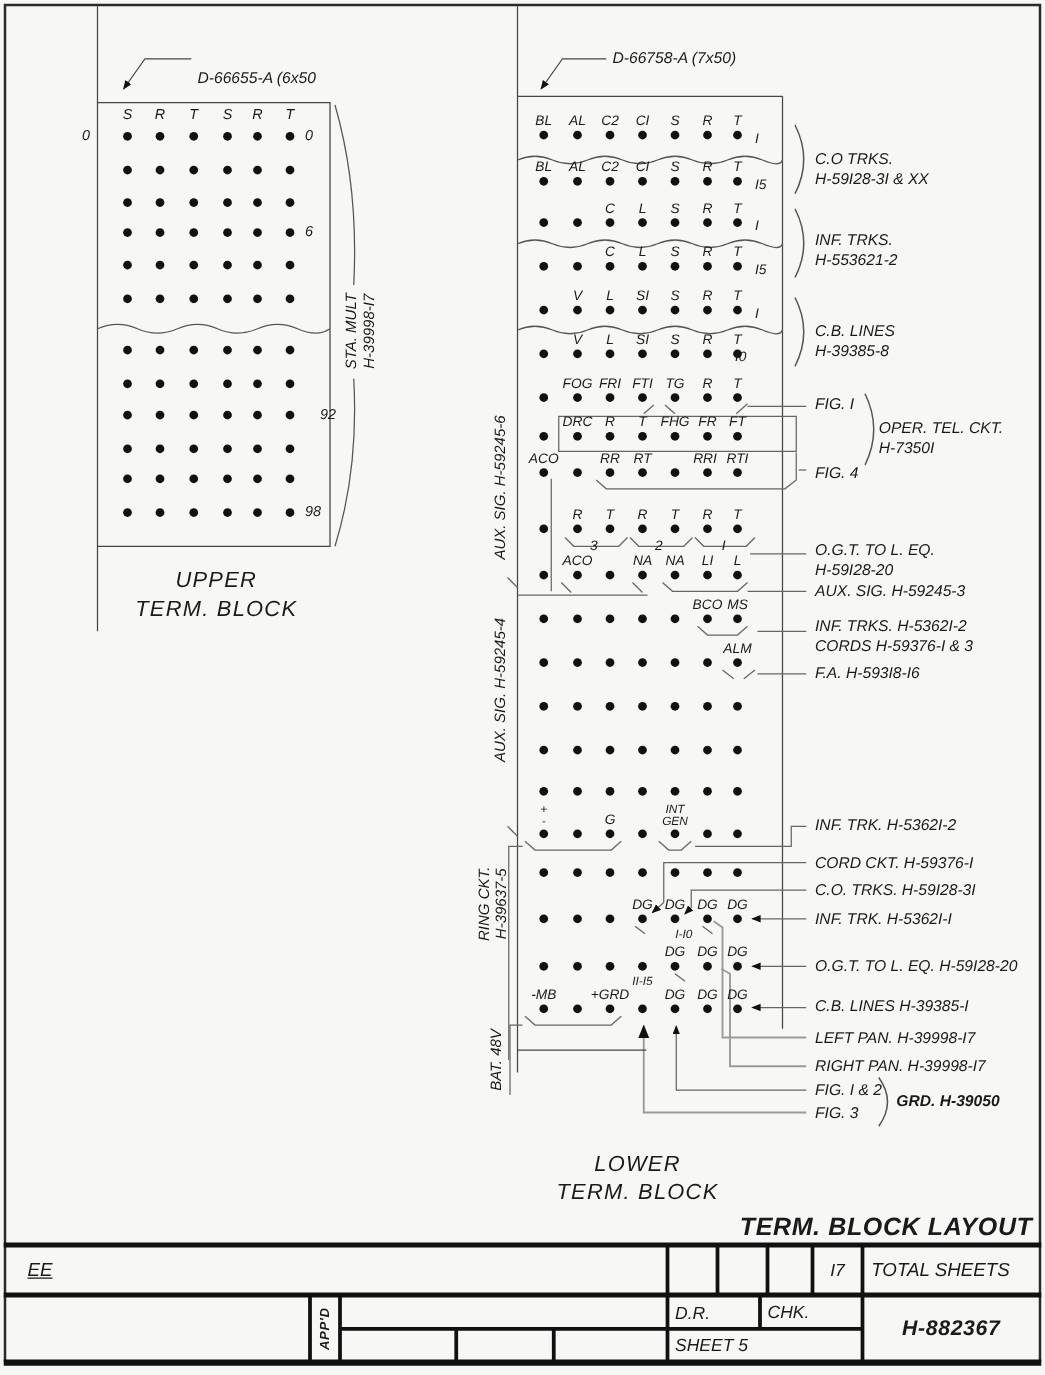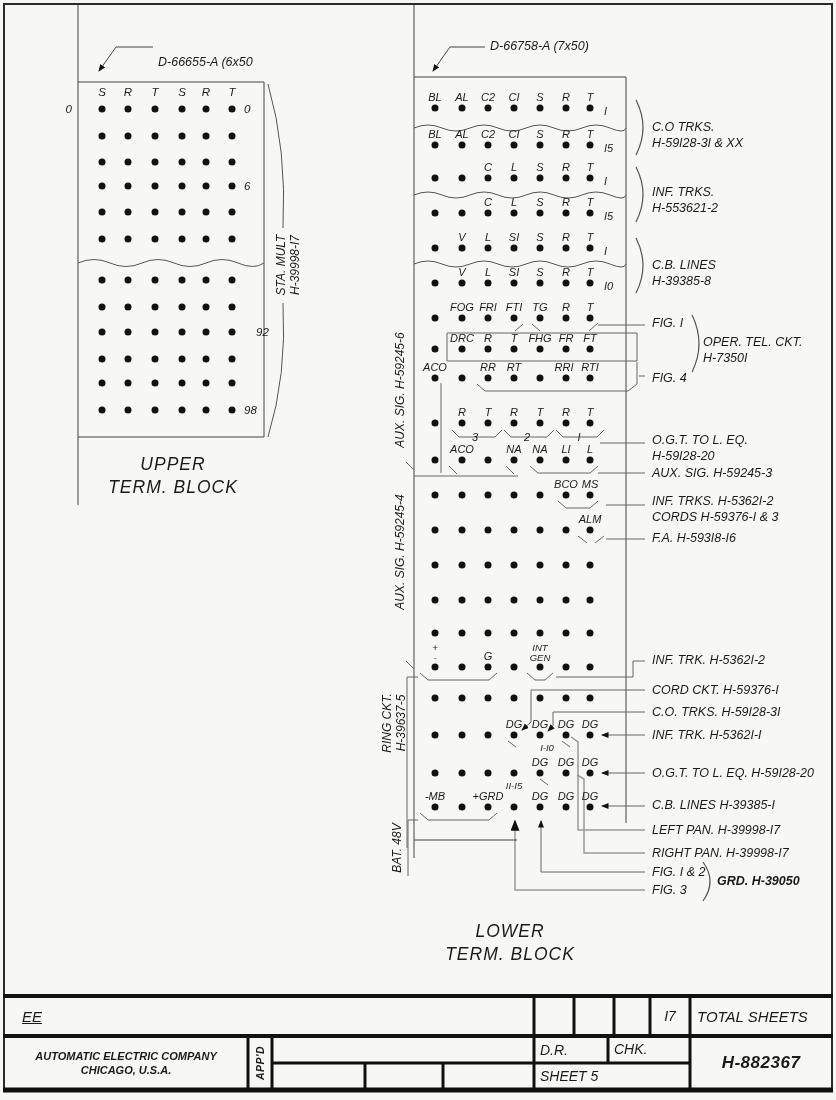--- a/index.html
+++ b/index.html
@@ -133,24 +133,24 @@
   <div class="txt partlab" style="left:158px;top:39px;margin-top:16px;">D-66655-A (6x50</div>
   <div class="txt partlab" style="left:490px;top:39px;">D-66758-A (7x50)</div>
 
   <div class="txt vert" style="left:288px;top:265px;"><span>STA. MULT</span><br><span>H-39998-I7</span></div>
 
   <div class="txt caption" style="left:173px;top:464px;">UPPER</div>
   <div class="txt caption" style="left:173px;top:487px;">TERM. BLOCK</div>
   <div class="txt caption" style="left:510px;top:931px;">LOWER</div>
   <div class="txt caption" style="left:510px;top:954px;">TERM. BLOCK</div>
 
+  <div class="txt tb layout-title" style="left:826px;top:994px;">TERM. BLOCK LAYOUT</div>
   <div class="txt tb ee" style="left:22px;top:1008px;text-decoration:underline;">EE</div>
   <div class="txt tb cell" style="left:670px;top:1016px;transform:translate(-50%,-50%);">I7</div>
   <div class="txt tb total" style="left:697px;top:1008px;">TOTAL SHEETS</div>
-  <div class="txt tb company" style="left:126px;top:1063px;"><span>AUTOMATIC ELECTRIC COMPANY</span><br><span>CHICAGO, U.S.A.</span></div>
   <div class="txt tb appd" style="left:260px;top:1063px;">APP'D</div>
   <div class="txt tb cell" style="left:540px;top:1042px;">D.R.</div>
   <div class="txt tb cell" style="left:614px;top:1041px;">CHK.</div>
   <div class="txt tb cell" style="left:540px;top:1068px;">SHEET 5</div>
   <div class="txt tb dwgnum" style="left:761px;top:1063px;">H-882367</div>
 
   <div id="gen">
       <div class="txt colhead" style="left: 102px; top: 92px;">S</div>
       <div class="txt colhead" style="left: 128px; top: 92px;">R</div>
       <div class="txt colhead" style="left: 155px; top: 92px;">T</div>
@@ -310,21 +310,21 @@
       <div class="dot" style="left: 488px; top: 283px;"></div>
       <div class="txt pin" style="left: 488px; top: 278px;">L</div>
       <div class="dot" style="left: 514px; top: 283px;"></div>
       <div class="txt pin" style="left: 514px; top: 278px;">SI</div>
       <div class="dot" style="left: 540px; top: 283px;"></div>
       <div class="txt pin" style="left: 540px; top: 278px;">S</div>
       <div class="dot" style="left: 566px; top: 283px;"></div>
       <div class="txt pin" style="left: 566px; top: 278px;">R</div>
       <div class="dot" style="left: 590px; top: 283px;"></div>
       <div class="txt pin" style="left: 590px; top: 278px;">T</div>
-      <div class="txt rowlabel" style="left: 604px; top: 286px; font-style: italic;">I0</div>
+      <div class="txt rowlabel" style="left: 588px; top: 286px; font-style: italic;">I0</div>
       <div class="dot" style="left: 435px; top: 318px;"></div>
       <div class="dot" style="left: 462px; top: 318px;"></div>
       <div class="txt pin" style="left: 462px; top: 313px;">FOG</div>
       <div class="dot" style="left: 488px; top: 318px;"></div>
       <div class="txt pin" style="left: 488px; top: 313px;">FRI</div>
       <div class="dot" style="left: 514px; top: 318px;"></div>
       <div class="txt pin" style="left: 514px; top: 313px;">FTI</div>
       <div class="dot" style="left: 540px; top: 318px;"></div>
       <div class="txt pin" style="left: 540px; top: 313px;">TG</div>
       <div class="dot" style="left: 566px; top: 318px;"></div>

